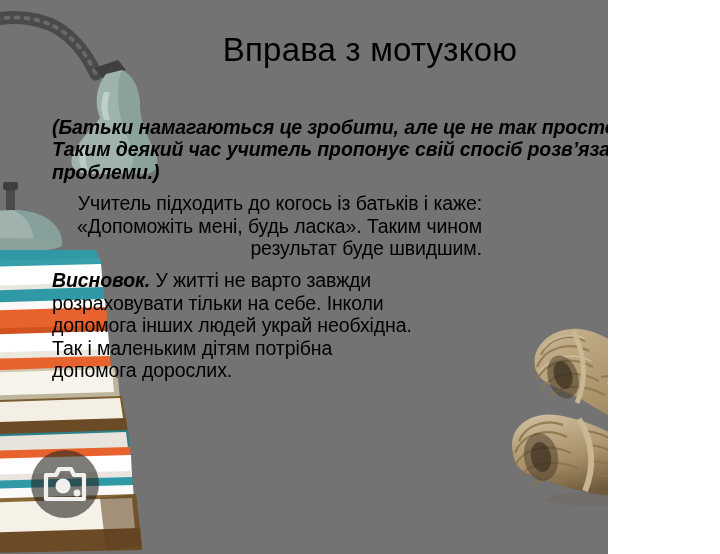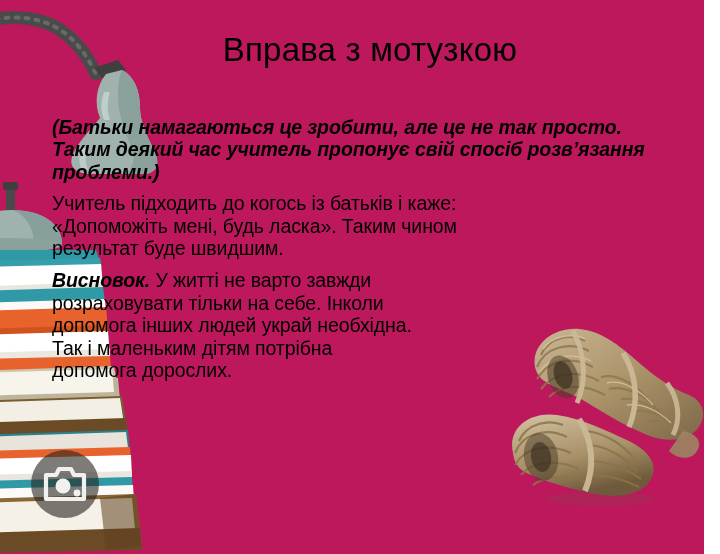--- a/index.html
+++ b/index.html
@@ -5,23 +5,23 @@
   html, body {
     margin: 0;
     padding: 0;
     background: #ffffff;
   }
   body {
     font-family: "Liberation Sans", "DejaVu Sans", sans-serif;
   }
   #slide {
     position: relative;
-    width: 704px;
+    width: 608px;
     height: 554px;
-    background: #be185d;
+    background: #737373;
     overflow: hidden;
   }
 
   
   #decor-left {
     position: absolute;
     left: 0;
     top: 0;
     width: 200px;
     height: 554px;
@@ -64,20 +64,21 @@
     width: 600px;
     margin-top: 8px;
   }
   .para.p3 {
     margin-top: 9px;
     width: 560px;
   }
   .para.p4 {
     margin-top: 9px;
     width: 430px;
+    text-align: right;
   }
   .para.p5 {
     margin-top: 10px;
     width: 360px;
   }
   .para.p5 .lead {
     font-weight: bold;
     font-style: italic;
   }
 

